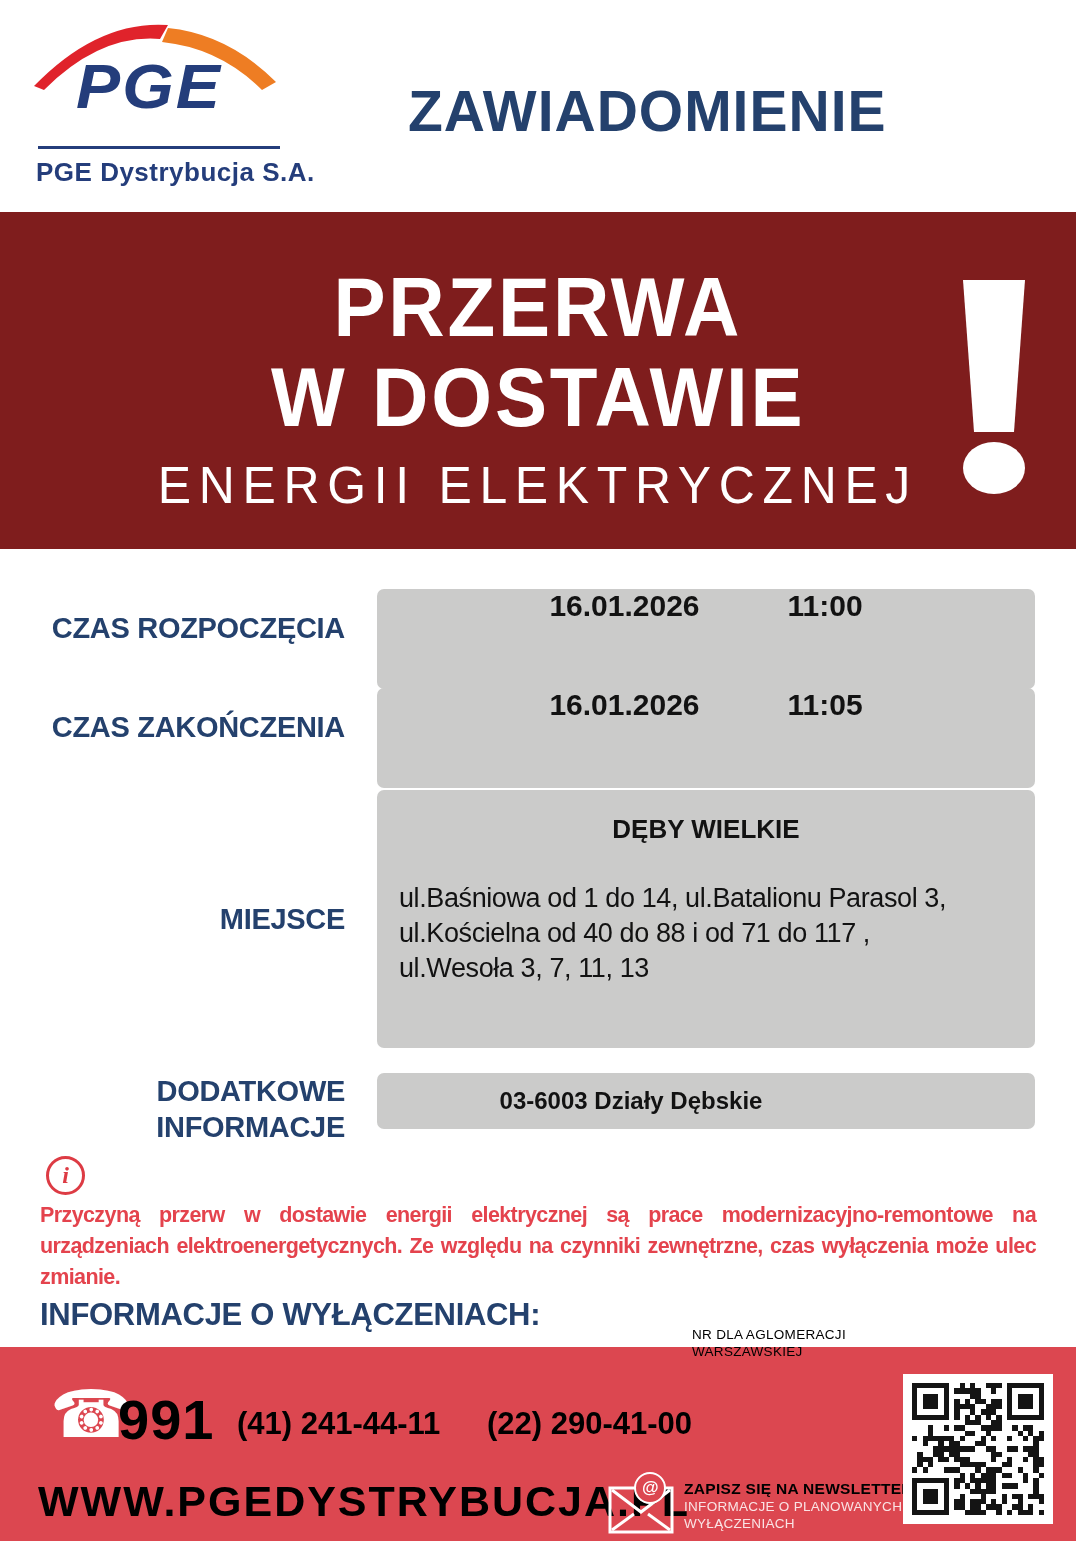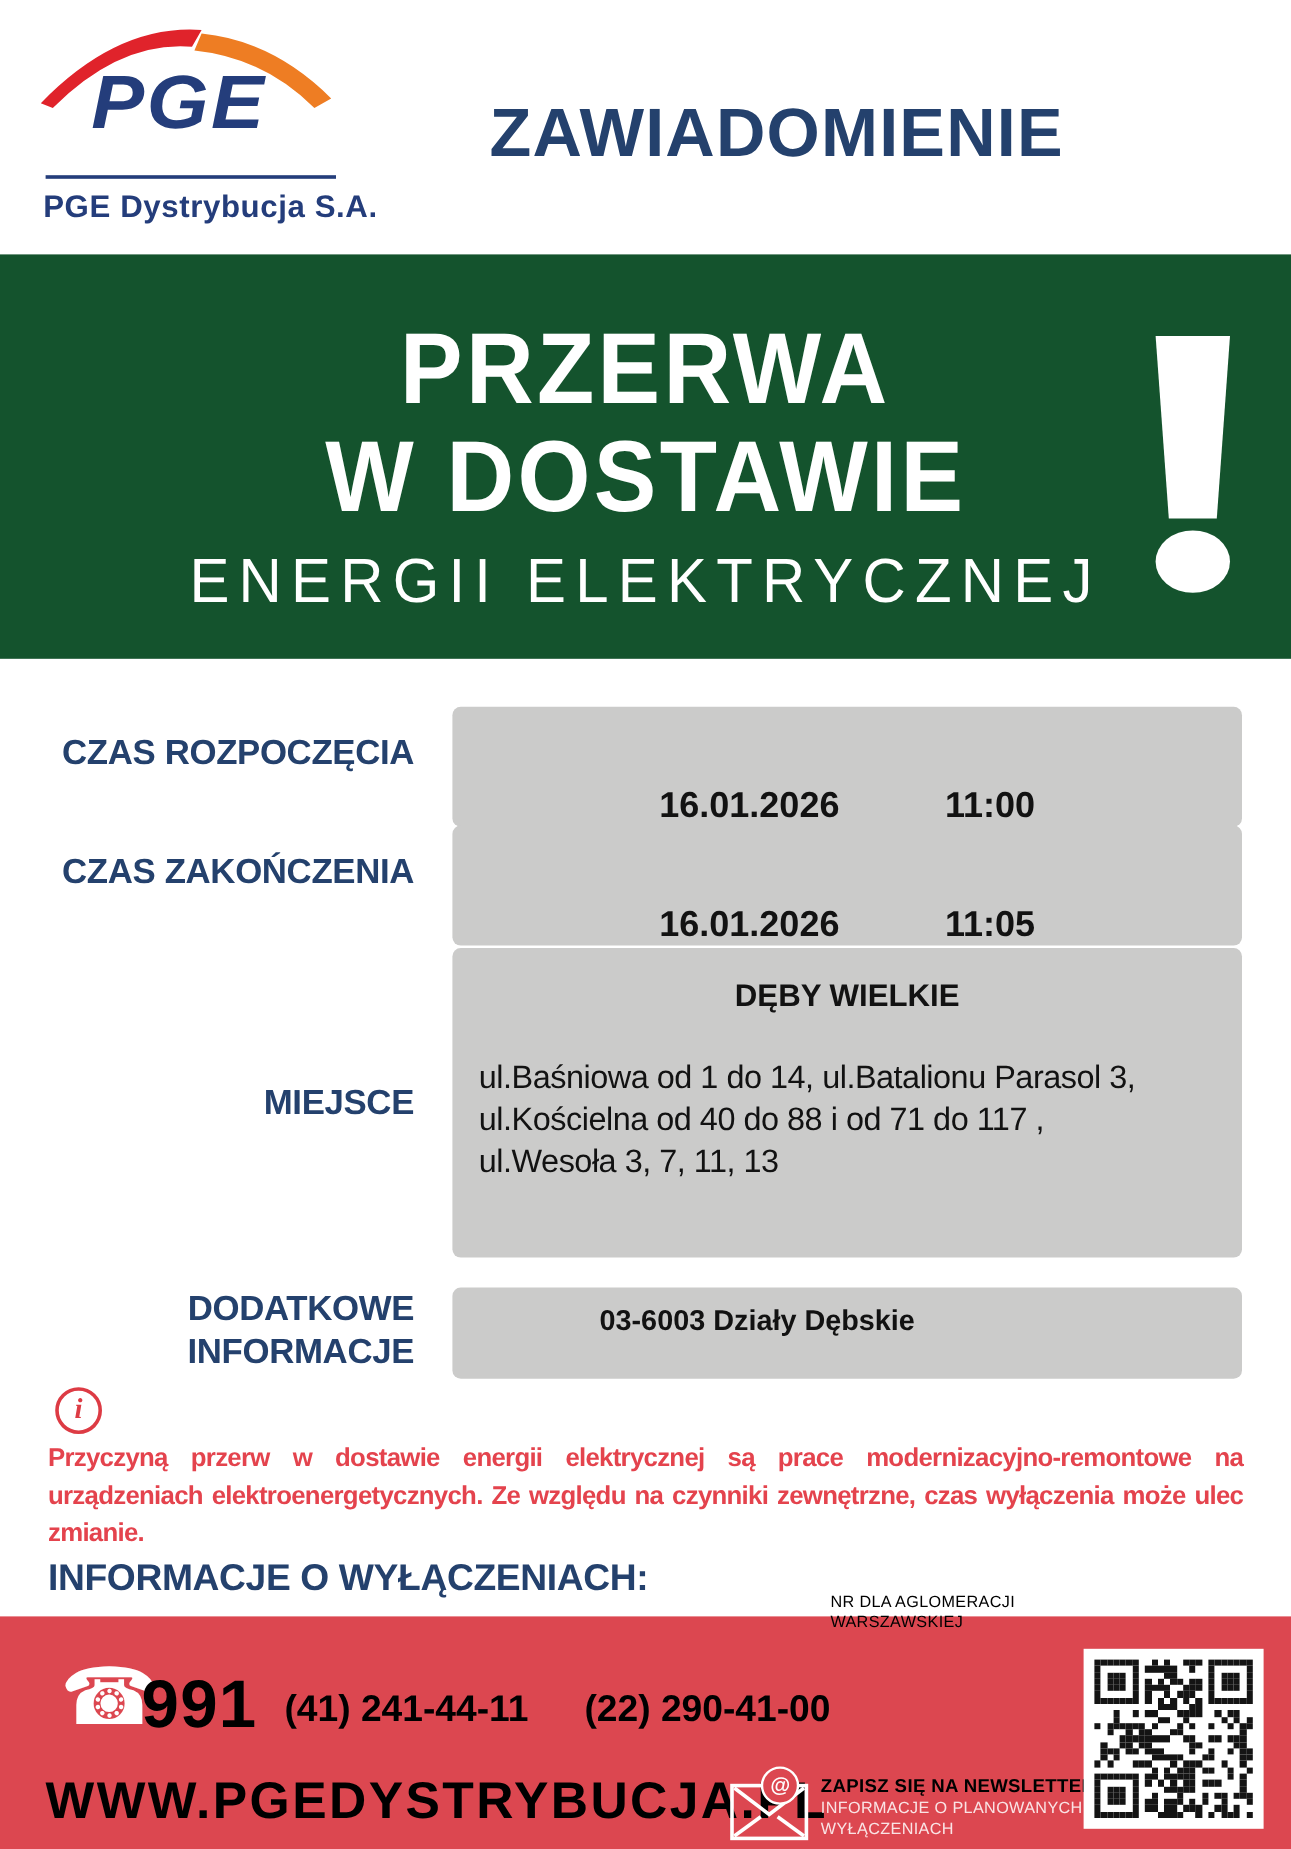--- a/index.html
+++ b/index.html
@@ -9,40 +9,40 @@
 
   
   .logo-arc{left:28px;top:12px;width:258px;height:80px;}
   .logo-text{left:76px;top:50px;font-size:63px;font-weight:bold;font-style:italic;
              color:#243D7B;letter-spacing:2px;transform:scaleX(1.05);transform-origin:left;}
   .logo-divider{left:38px;top:146px;width:242px;height:3px;background:#243D7B;}
   .logo-subtitle{left:36px;top:157px;font-size:26px;font-weight:bold;color:#243D7B;letter-spacing:0.5px;}
   .page-title{left:408px;top:78px;font-size:57px;font-weight:bold;color:#24416D;letter-spacing:1px;}
 
   
-  .banner{left:0;top:212px;width:1076px;height:337px;background:#14532d;color:#ffffff;
+  .banner{left:0;top:212px;width:1076px;height:337px;background:#7f1d1d;color:#ffffff;
           text-align:center;}
   .banner-line{display:inline-block;transform:scaleX(0.93);font-weight:bold;
                font-size:84px;line-height:90px;letter-spacing:3px;}
   .banner-wrap1{margin-top:50px;}
   .banner-line3{display:inline-block;transform:scaleX(0.96);font-weight:normal;
                 font-size:52px;line-height:62px;letter-spacing:8px;margin-top:12px;}
   .excl{left:960px;top:280px;width:68px;height:216px;}
 
   
   .row-label{left:40px;width:305px;text-align:right;font-size:29px;font-weight:bold;
              color:#24416D;letter-spacing:-0.3px;line-height:36px;}
   .gray-box{left:377px;width:658px;background:#CBCBCA;border-radius:7px;color:#121212;}
-  .box-datetime{height:100px;display:flex;align-items:flex-end;justify-content:center;gap:88px;
+  .box-datetime{height:100px;display:flex;align-items:flex-start;justify-content:center;gap:88px;
                 font-size:30px;font-weight:bold;}
   .box-place{height:258px;}
   .place-title{text-align:center;padding-top:24px;font-size:26px;font-weight:bold;letter-spacing:0px;}
   .place-lines{margin-top:36px;padding-left:22px;font-size:27px;font-weight:normal;line-height:35px;
                letter-spacing:-0.4px;}
-  .box-extra{height:76px;}
+  .box-extra{height:56px;}
   .extra-value{padding-top:14px;padding-right:150px;text-align:center;font-size:24px;font-weight:bold;}
 
   
   .info-icon{left:46px;top:1156px;width:33px;height:33px;border:3px solid #DD3B44;border-radius:50%;
              color:#DD3B44;display:flex;align-items:center;justify-content:center;
              font-family:"Liberation Serif", serif;font-size:24px;font-weight:bold;font-style:italic;}
   .notice-text{left:40px;top:1200px;width:996px;font-size:21.5px;line-height:31px;color:#E4434D;
                text-align:justify;font-weight:bold;letter-spacing:-0.6px;}
   .outage-heading{left:40px;top:1297px;font-size:31px;font-weight:bold;color:#24416D;letter-spacing:-0.3px;}
 

